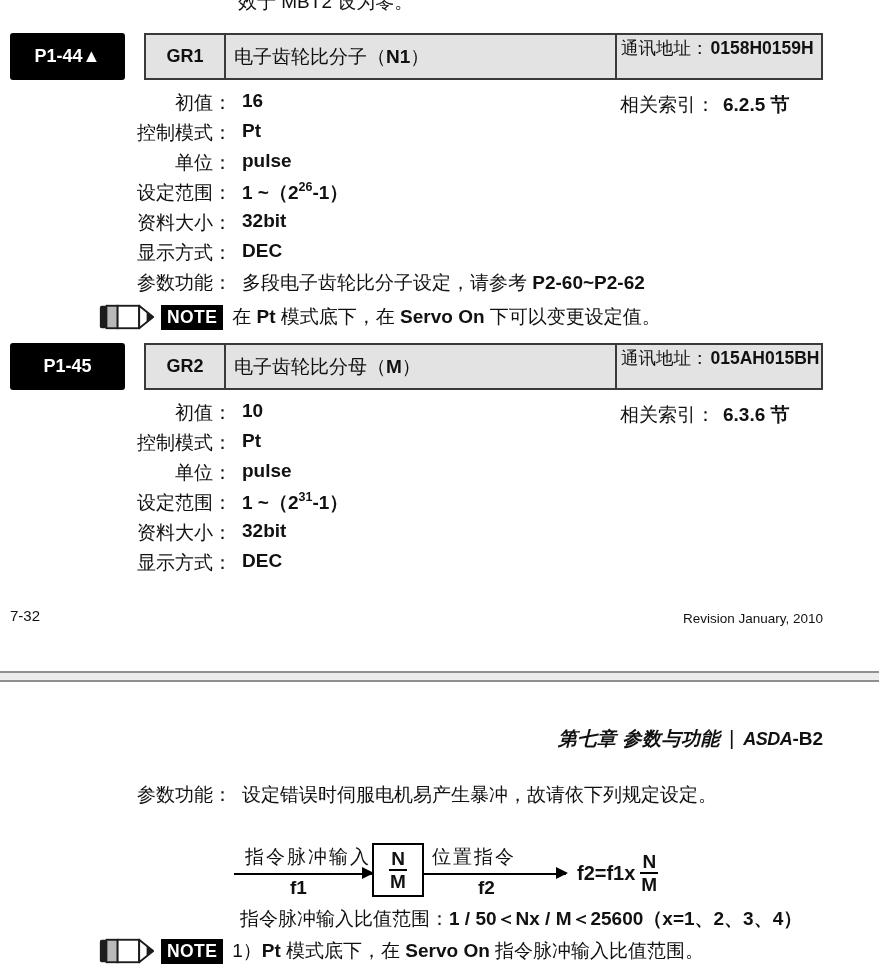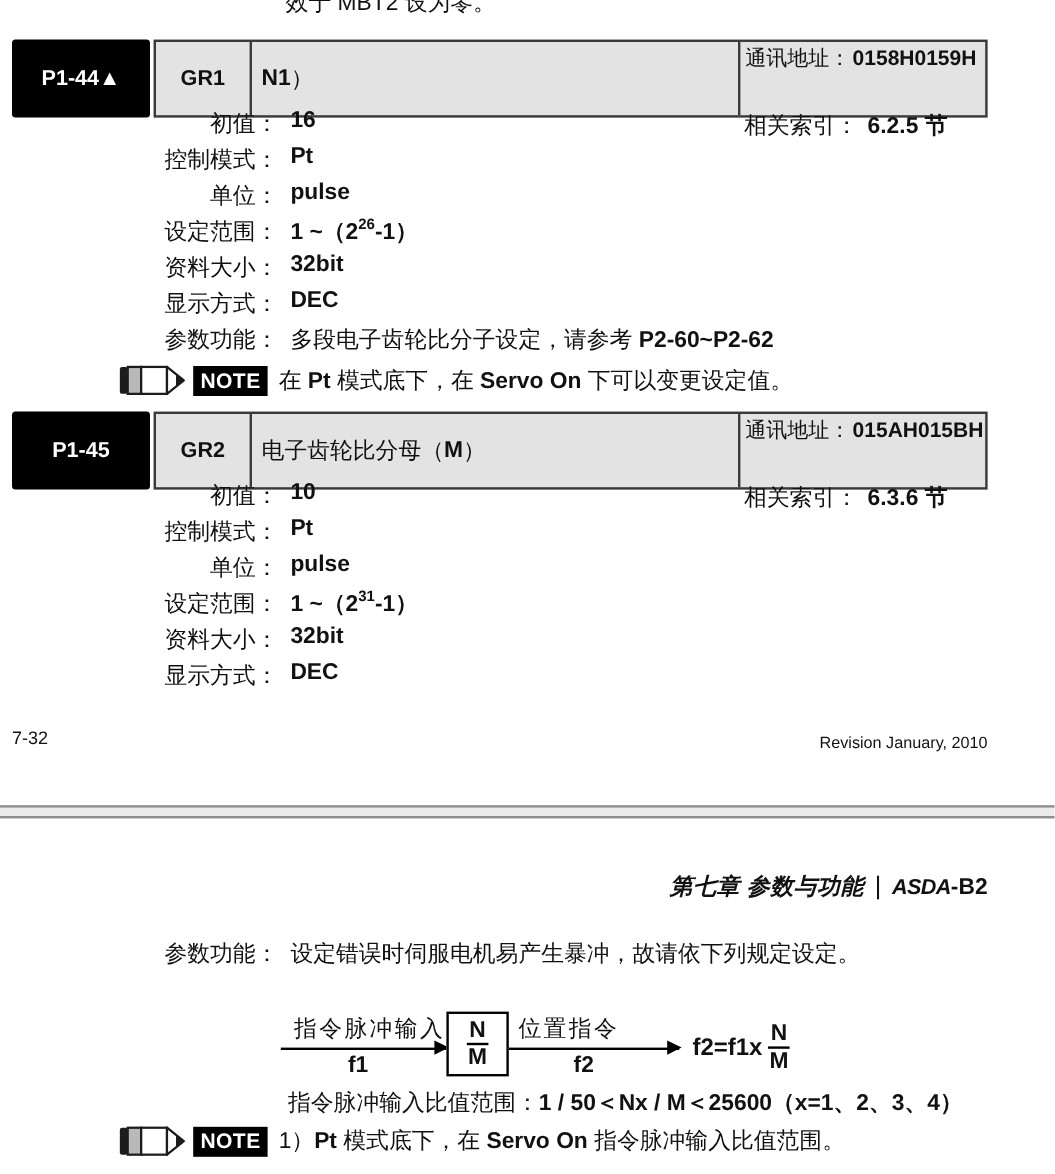--- a/index.html
+++ b/index.html
@@ -1,24 +1,24 @@
 <!DOCTYPE html>
 <html><head>
 <meta charset="utf-8">
 <style>
   html,body{margin:0;padding:0;background:#fff;}
   .page{position:relative;width:879px;height:978px;background:#fff;overflow:hidden;
         font-family:"Liberation Sans","DejaVu Sans",sans-serif;color:#111;}
   .clip-line{position:absolute;top:-11px;left:238px;font-size:19px;white-space:nowrap;}
 
   
-  .param-block{position:absolute;left:10px;width:813px;height:65px;display:flex;}
+  .param-block{position:absolute;left:10px;width:813px;height:47px;display:flex;}
   .pbox{width:115px;background:#000;color:#fff;font-weight:700;font-size:18px;
         display:flex;align-items:center;justify-content:center;border-radius:3px;flex:none;}
-  .ptable{flex:1;margin-left:3px;display:flex;background:#e3e3e3;border:2px solid #3a3a3a;box-sizing:border-box;}
+  .ptable{flex:1;margin-left:19px;display:flex;background:#e3e3e3;border:2px solid #3a3a3a;box-sizing:border-box;}
   .cell{display:flex;align-items:center;box-sizing:border-box;}
   .cell.codec{width:78px;justify-content:center;font-weight:700;font-size:18px;flex:none;}
   .cell.titlec{flex:1;padding-left:8px;font-size:19px;border-left:2px solid #3a3a3a;}
   .cell.commc{width:206px;flex:none;border-left:2px solid #3a3a3a;padding:2px 4px;
               align-items:flex-start;font-size:17.5px;}
   .comm-label{line-height:22px;white-space:nowrap;}
   .comm-addrs{display:flex;flex-direction:row;font-weight:700;line-height:22px;margin-left:2px;}
 
   
   .details{position:absolute;left:10px;width:813px;}
@@ -77,20 +77,21 @@
 
 <div class="page">
 
   <div class="clip-line">效于 MBT2 设为零。</div>
 
   <div class="param-block" style="top:33px;">
     <div class="pbox">P1-44▲</div>
     <div class="ptable">
       <div class="cell codec">GR1</div>
       <div class="cell titlec">
+        <span>电子齿轮比分子（</span>
           <span class="b">N1</span>
           <span>）</span>
       </div>
       <div class="cell commc">
         <span class="comm-label">通讯地址：</span>
         <span class="comm-addrs">
           <span>0158H</span>
           <span>0159H</span>
         </span>
       </div>

